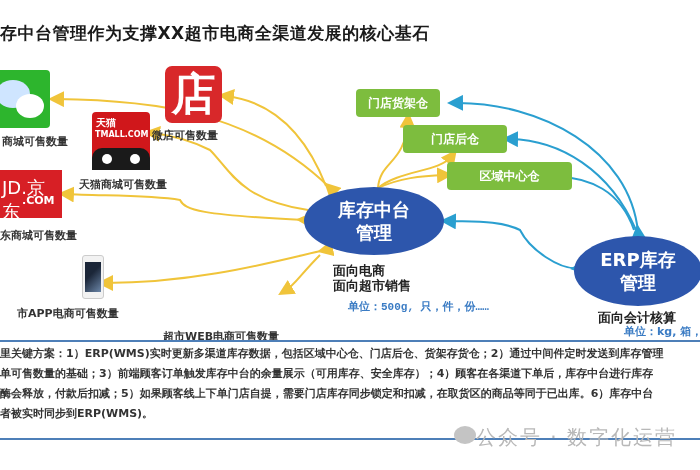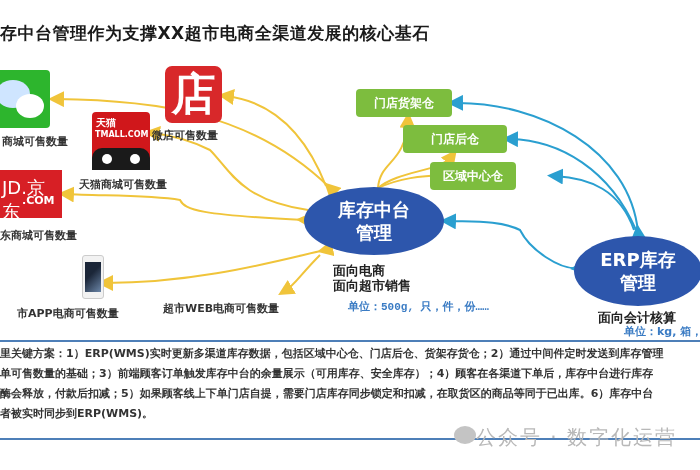--- a/index.html
+++ b/index.html
@@ -20,23 +20,23 @@
   .tmall .eye { position: absolute; bottom: 6px; width: 10px; height: 10px; background: #fff; border-radius: 50%; }
   .jd { left: -4px; top: 170px; width: 66px; height: 48px; background: #d71f25; color: #fff; }
   .jd .t { position: absolute; left: 6px; top: 6px; font-size: 18px; font-weight: normal; }
   .jd .t2 { position: absolute; left: 26px; top: 24px; font-size: 11px; font-weight: bold; }
   .phone { left: 82px; top: 255px; width: 22px; height: 44px; background: #f2f2f2; border: 1px solid #ccc; border-radius: 3px; }
   .phone .scr { position: absolute; left: 2px; top: 6px; width: 16px; height: 30px; background: linear-gradient(135deg,#1b2638 40%,#6b86a8 100%); }
   .ellipse { background: #2d56ac; border-radius: 50%; color: #fff; font-weight: bold; text-align: center; display: flex; align-items: center; justify-content: center; line-height: 1.3; }
   .e1 { left: 304px; top: 187px; width: 140px; height: 68px; font-size: 18px; }
   .e2 { left: 574px; top: 236px; width: 128px; height: 70px; font-size: 18px; }
   .gbox { background: #7dbd3e; color: #fff; font-size: 12px; font-weight: bold; border-radius: 4px; display: flex; align-items: center; justify-content: center; }
-  .g1 { left: 356px; top: 89px; width: 96px; height: 28px; }
+  .g1 { left: 356px; top: 89px; width: 84px; height: 28px; }
   .g2 { left: 403px; top: 125px; width: 104px; height: 28px; }
-  .g3 { left: 430px; top: 162px; width: 86px; height: 28px; }
+  .g3 { left: 447px; top: 162px; width: 125px; height: 28px; }
   .note { font-size: 13px; font-weight: bold; color: #222; line-height: 15px; white-space: nowrap; }
   .unit { font-size: 11px; color: #3b7cc4; font-weight: bold; white-space: nowrap; }
   .rule { left: 0; width: 700px; height: 2px; background: #4e7fb8; }
   .para { left: 0; top: 344px; width: 700px; font-size: 11px; font-weight: bold; color: #333; line-height: 20px; white-space: nowrap; overflow: hidden; }
   .watermark { left: 476px; top: 424px; font-size: 20px; color: #b8b8b8; white-space: nowrap; letter-spacing: 2px; }
   .wm-icon { left: 454px; top: 426px; width: 22px; height: 18px; background: #c4c4c4; border-radius: 50%; }
   svg.lines { position: absolute; left: 0; top: 0; }
 </style>
 </head>
 <body>
@@ -92,21 +92,21 @@
 <div class="abs jd">
   <span class="t">JD.京东</span>
   <span class="t2">.COM</span>
 </div>
 <div class="abs label" style="left:0px;top:228px;text-align:center;">东商城可售数量</div>
 
 <div class="abs phone">
     <div class="scr"></div>
   </div>
 <div class="abs label" style="left:17px;top:306px;">市APP电商可售数量</div>
-<div class="abs label" style="left:163px;top:301px;">超市WEB电商可售数量</div>
+<div class="abs label" style="left:163px;top:329px;">超市WEB电商可售数量</div>
 
 <div class="abs ellipse e1">
   <div>
     <div>库存中台</div>
     <div>管理</div>
   </div>
 </div>
 <div class="abs note" style="left:333px;top:263px;">
   <div>面向电商</div>
   <div>面向超市销售</div>

